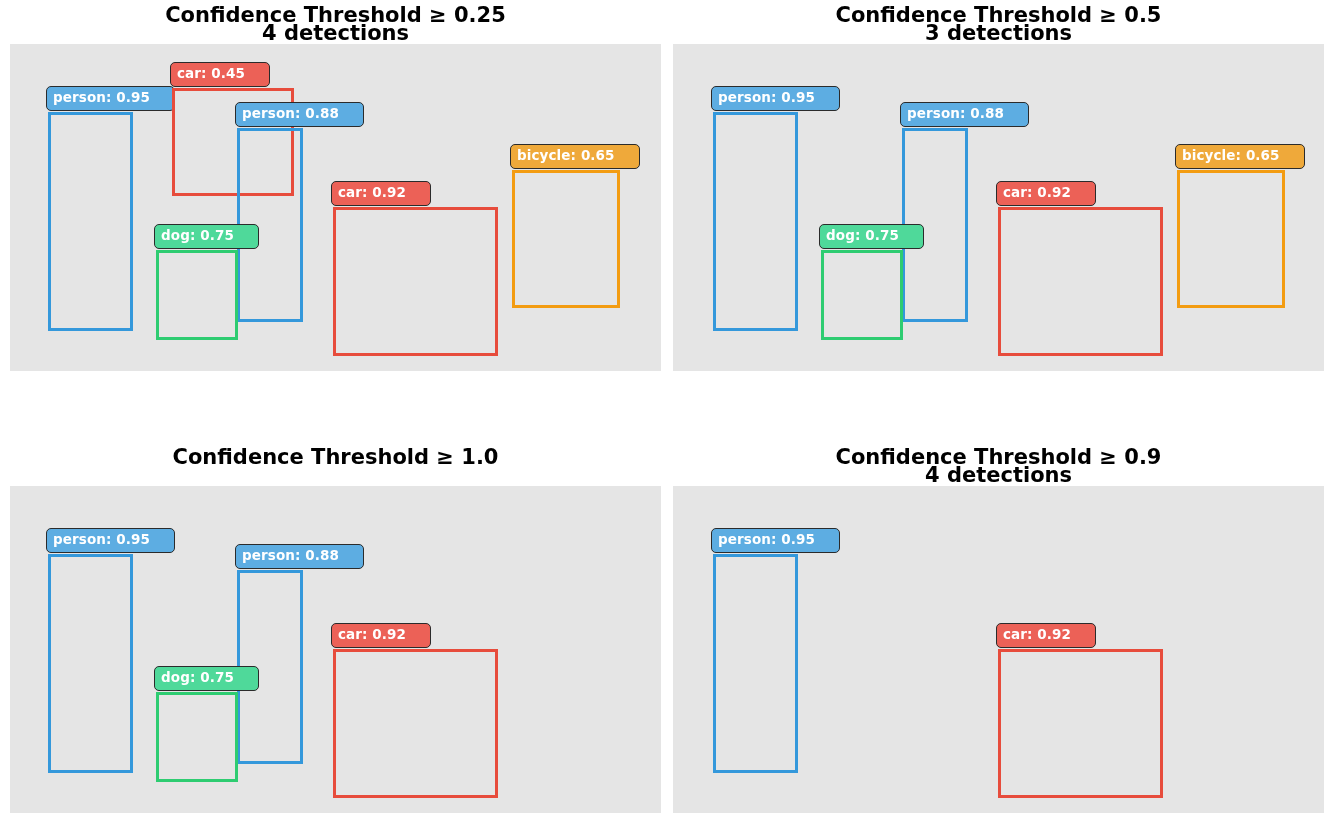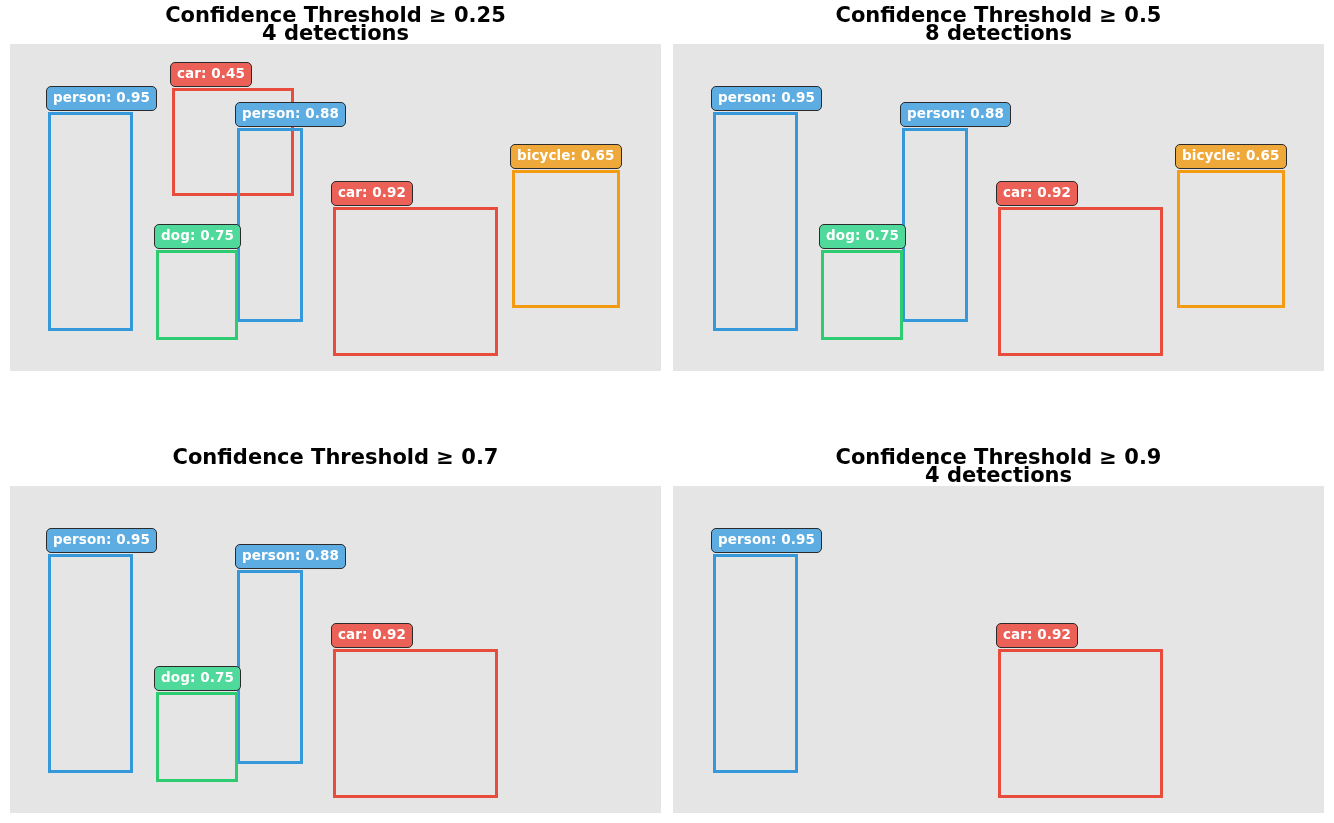--- a/index.html
+++ b/index.html
@@ -48,21 +48,21 @@
   .det-label {
     position: absolute;
     box-sizing: border-box;
     font-family: "DejaVu Sans", sans-serif;
     font-weight: bold;
     font-size: 13.5px;
     line-height: 1;
     color: #ffffff;
     border: 1.4px solid #2b2b2b;
     border-radius: 5px;
-    padding: 4px 6px 5px 6px;
+    padding: 4px 24px 5px 6px;
     white-space: nowrap;
     letter-spacing: 0.1px;
   }
 </style>
 </head>
 <body>
 
 <div id="figure">
     <div class="panel" style="left: 0px; top: 0px; width: 1334px; height: 823px;">
       <div class="panel-title" style="top: 6px; left: 10px; width: 651px;"><div>Confidence Threshold ≥ 0.25</div><div>4 detections</div></div>
@@ -74,35 +74,35 @@
       <div class="det-box" style="left: 237px; top: 128px; width: 66px; height: 194px; border: 3px solid rgb(52, 152, 219);"></div>
       <div class="det-label" style="left: 235px; top: 102px; background: rgb(93, 173, 226);">person: 0.88</div>
       <div class="det-box" style="left: 156px; top: 250px; width: 82px; height: 90px; border: 3px solid rgb(46, 204, 113);"></div>
       <div class="det-label" style="left: 154px; top: 224px; background: rgb(79, 217, 154);">dog: 0.75</div>
       <div class="det-box" style="left: 333px; top: 207px; width: 165px; height: 149px; border: 3px solid rgb(231, 76, 60);"></div>
       <div class="det-label" style="left: 331px; top: 181px; background: rgb(236, 97, 87);">car: 0.92</div>
       <div class="det-box" style="left: 512px; top: 170px; width: 108px; height: 138px; border: 3px solid rgb(243, 156, 18);"></div>
       <div class="det-label" style="left: 510px; top: 144px; background: rgb(239, 169, 58);">bicycle: 0.65</div>
     </div>
     <div class="panel" style="left: 0px; top: 0px; width: 1334px; height: 662px;">
-      <div class="panel-title" style="top: 6px; left: 673px; width: 651px;"><div>Confidence Threshold ≥ 0.5</div><div>8 detections</div></div>
+      <div class="panel-title" style="top: 6px; left: 673px; width: 651px;"><div>Confidence Threshold ≥ 0.5</div><div>3 detections</div></div>
       <div class="panel-canvas" style="left: 673px; top: 44px; width: 651px; height: 327px; background: rgb(229, 229, 229);"></div>
       <div class="det-box" style="left: 713px; top: 112px; width: 85px; height: 219px; border: 3px solid rgb(52, 152, 219);"></div>
       <div class="det-label" style="left: 711px; top: 86px; background: rgb(93, 173, 226);">person: 0.95</div>
       <div class="det-box" style="left: 902px; top: 128px; width: 66px; height: 194px; border: 3px solid rgb(52, 152, 219);"></div>
       <div class="det-label" style="left: 900px; top: 102px; background: rgb(93, 173, 226);">person: 0.88</div>
       <div class="det-box" style="left: 821px; top: 250px; width: 82px; height: 90px; border: 3px solid rgb(46, 204, 113);"></div>
       <div class="det-label" style="left: 819px; top: 224px; background: rgb(79, 217, 154);">dog: 0.75</div>
       <div class="det-box" style="left: 998px; top: 207px; width: 165px; height: 149px; border: 3px solid rgb(231, 76, 60);"></div>
       <div class="det-label" style="left: 996px; top: 181px; background: rgb(236, 97, 87);">car: 0.92</div>
       <div class="det-box" style="left: 1177px; top: 170px; width: 108px; height: 138px; border: 3px solid rgb(243, 156, 18);"></div>
       <div class="det-label" style="left: 1175px; top: 144px; background: rgb(239, 169, 58);">bicycle: 0.65</div>
     </div>
     <div class="panel" style="left: 0px; top: 0px; width: 1334px; height: 823px;">
-      <div class="panel-title" style="top: 448px; left: 10px; width: 651px;"><div>Confidence Threshold ≥ 0.7</div></div>
+      <div class="panel-title" style="top: 448px; left: 10px; width: 651px;"><div>Confidence Threshold ≥ 1.0</div></div>
       <div class="panel-canvas" style="left: 10px; top: 486px; width: 651px; height: 327px; background: rgb(229, 229, 229);"></div>
       <div class="det-box" style="left: 48px; top: 554px; width: 85px; height: 219px; border: 3px solid rgb(52, 152, 219);"></div>
       <div class="det-label" style="left: 46px; top: 528px; background: rgb(93, 173, 226);">person: 0.95</div>
       <div class="det-box" style="left: 237px; top: 570px; width: 66px; height: 194px; border: 3px solid rgb(52, 152, 219);"></div>
       <div class="det-label" style="left: 235px; top: 544px; background: rgb(93, 173, 226);">person: 0.88</div>
       <div class="det-box" style="left: 156px; top: 692px; width: 82px; height: 90px; border: 3px solid rgb(46, 204, 113);"></div>
       <div class="det-label" style="left: 154px; top: 666px; background: rgb(79, 217, 154);">dog: 0.75</div>
       <div class="det-box" style="left: 333px; top: 649px; width: 165px; height: 149px; border: 3px solid rgb(231, 76, 60);"></div>
       <div class="det-label" style="left: 331px; top: 623px; background: rgb(236, 97, 87);">car: 0.92</div>
     </div>

